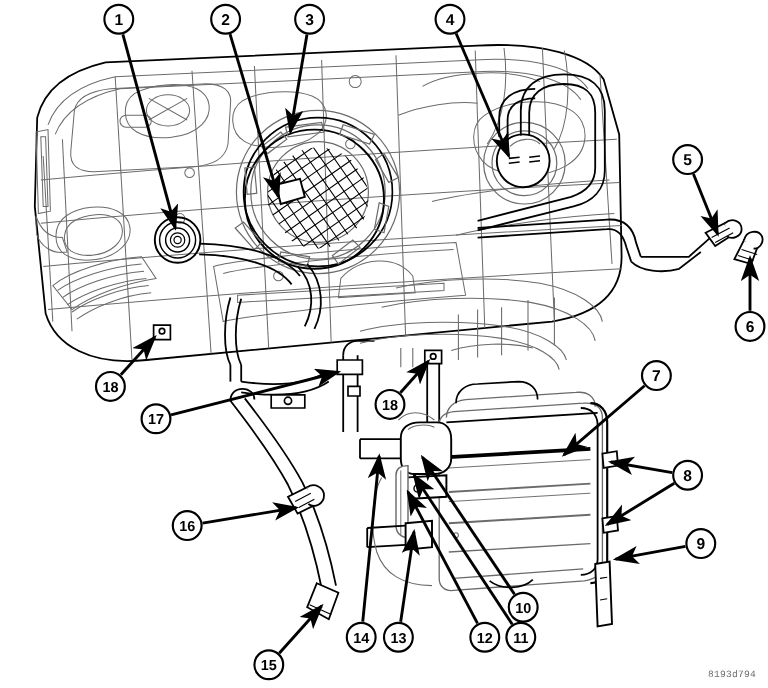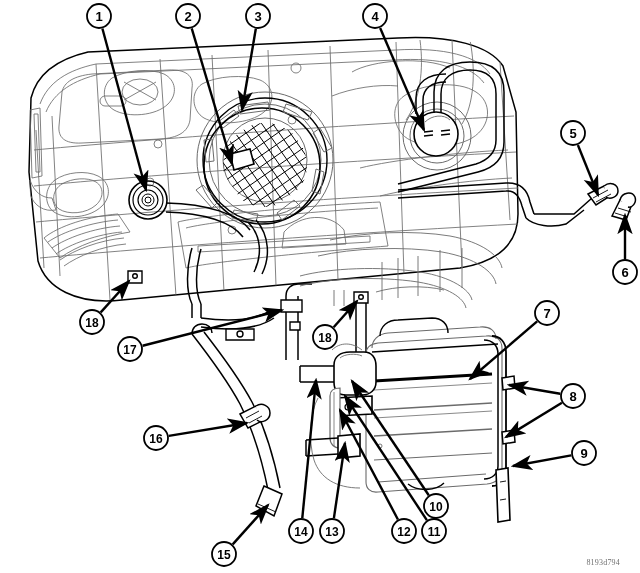--- a/index.html
+++ b/index.html
@@ -1,22 +1,22 @@
 <!DOCTYPE html>
 <html><head>
 <meta charset="utf-8">
 <style>
   html,body{margin:0;padding:0;background:#fff;}
   body{width:640px;height:573px;overflow:hidden;
        font-family:"Liberation Sans", sans-serif;}
   #stage{position:relative;width:640px;height:573px;background:#ffffff;}
   #art{position:absolute;left:0;top:0;width:640px;height:573px;}
   .cal-text{font-family:"Liberation Sans", sans-serif;font-weight:bold;}
-  #partno{position:absolute;right:20px;bottom:6px;font-size:8px;color:#6f6f6f;
-          letter-spacing:.2px;font-family:Liberation Serif, serif;}
+  #partno{position:absolute;right:10px;bottom:6px;font-size:8px;color:#6f6f6f;
+          letter-spacing:.2px;font-family:Liberation Mono, monospace;}
 </style>
 </head>
 <body>
 
 <div id="stage">
 
   <svg id="art" viewBox="0 0 640 573">
     <defs>
       <marker id="ah" markerWidth="9" markerHeight="9" refX="8" refY="3.2" orient="auto" markerUnits="strokeWidth">
         <path d="M0,0 L9,3.2 L0,6.4 L2.2,3.2 Z" fill="#000"></path>

